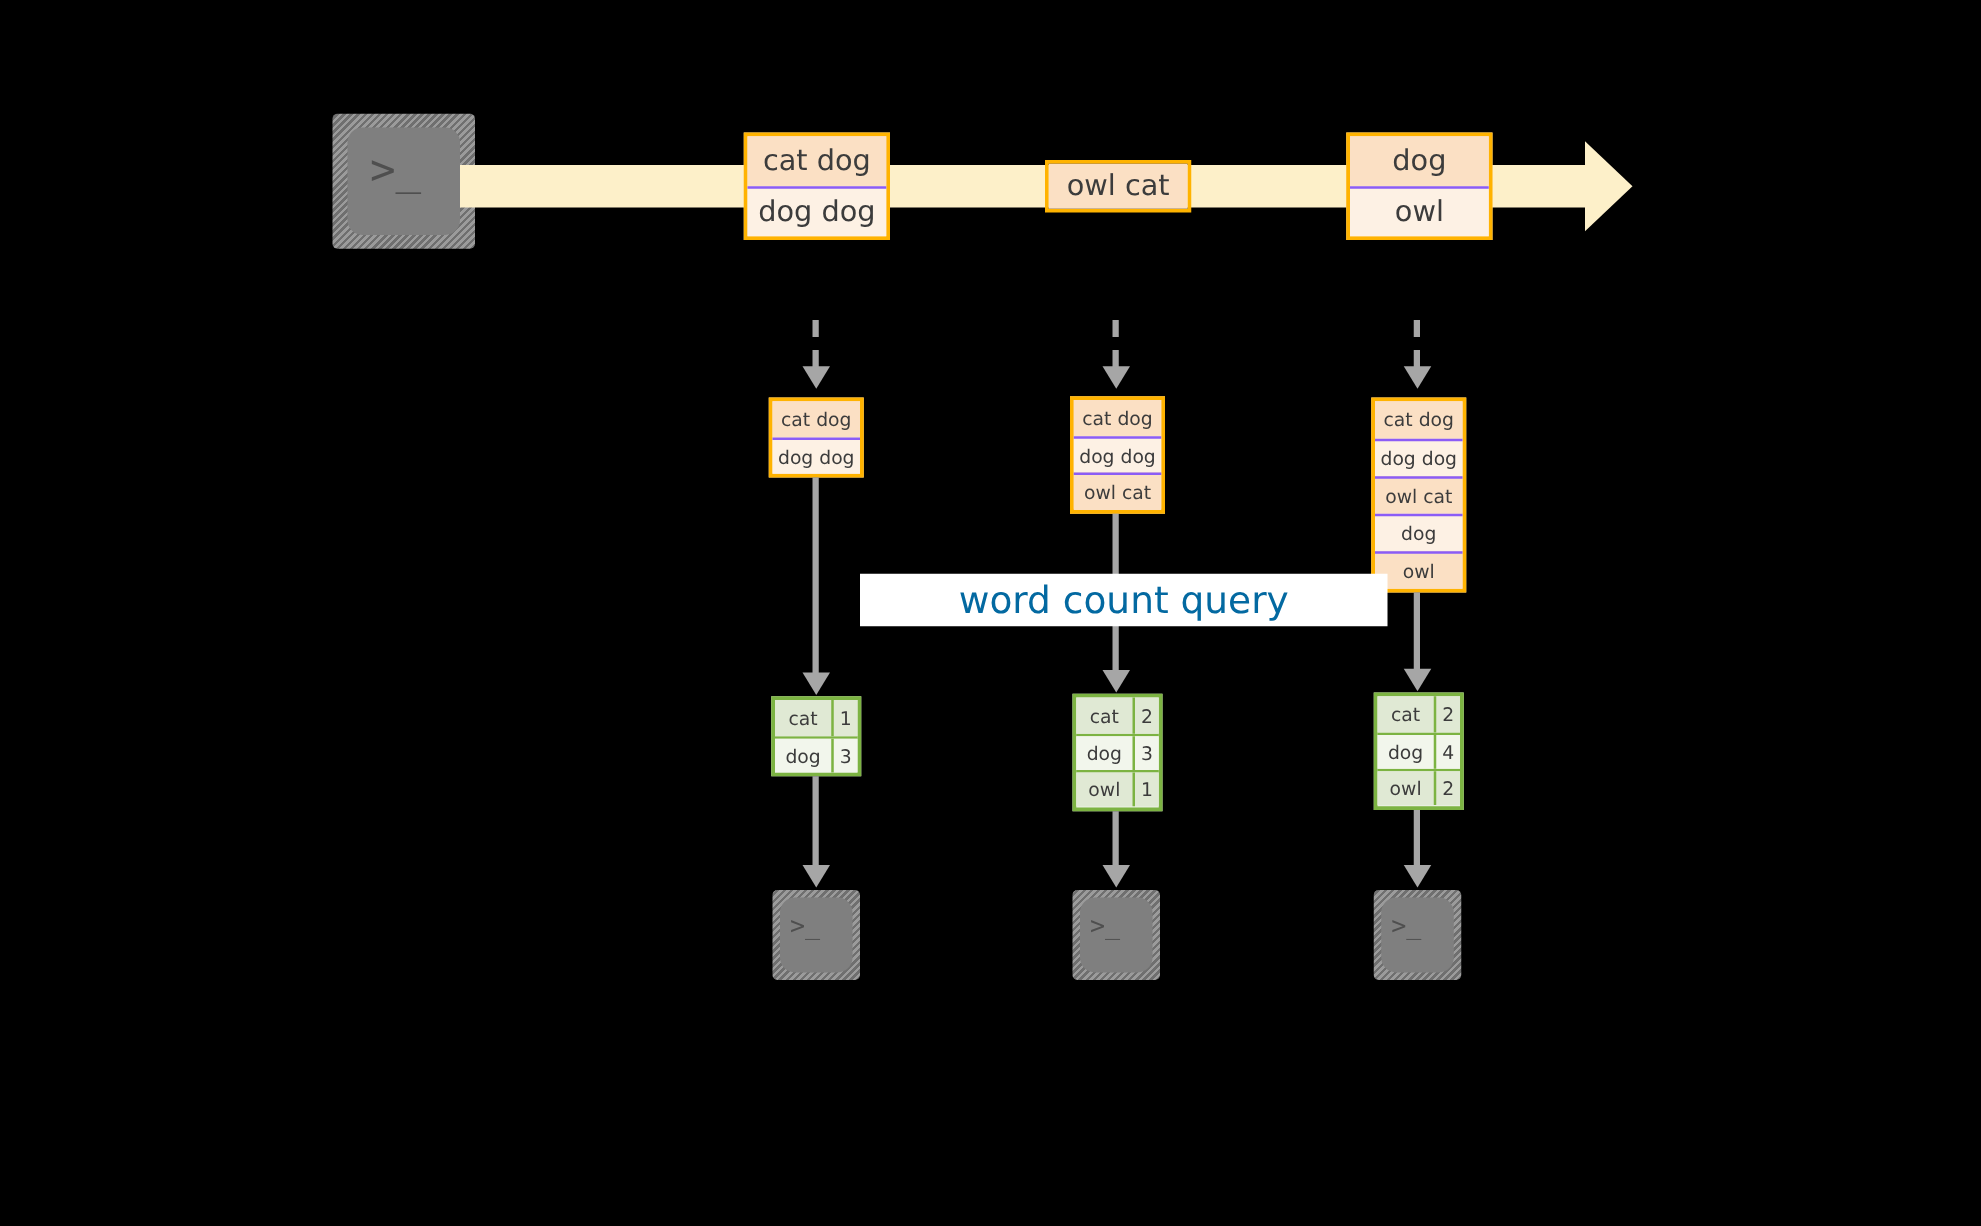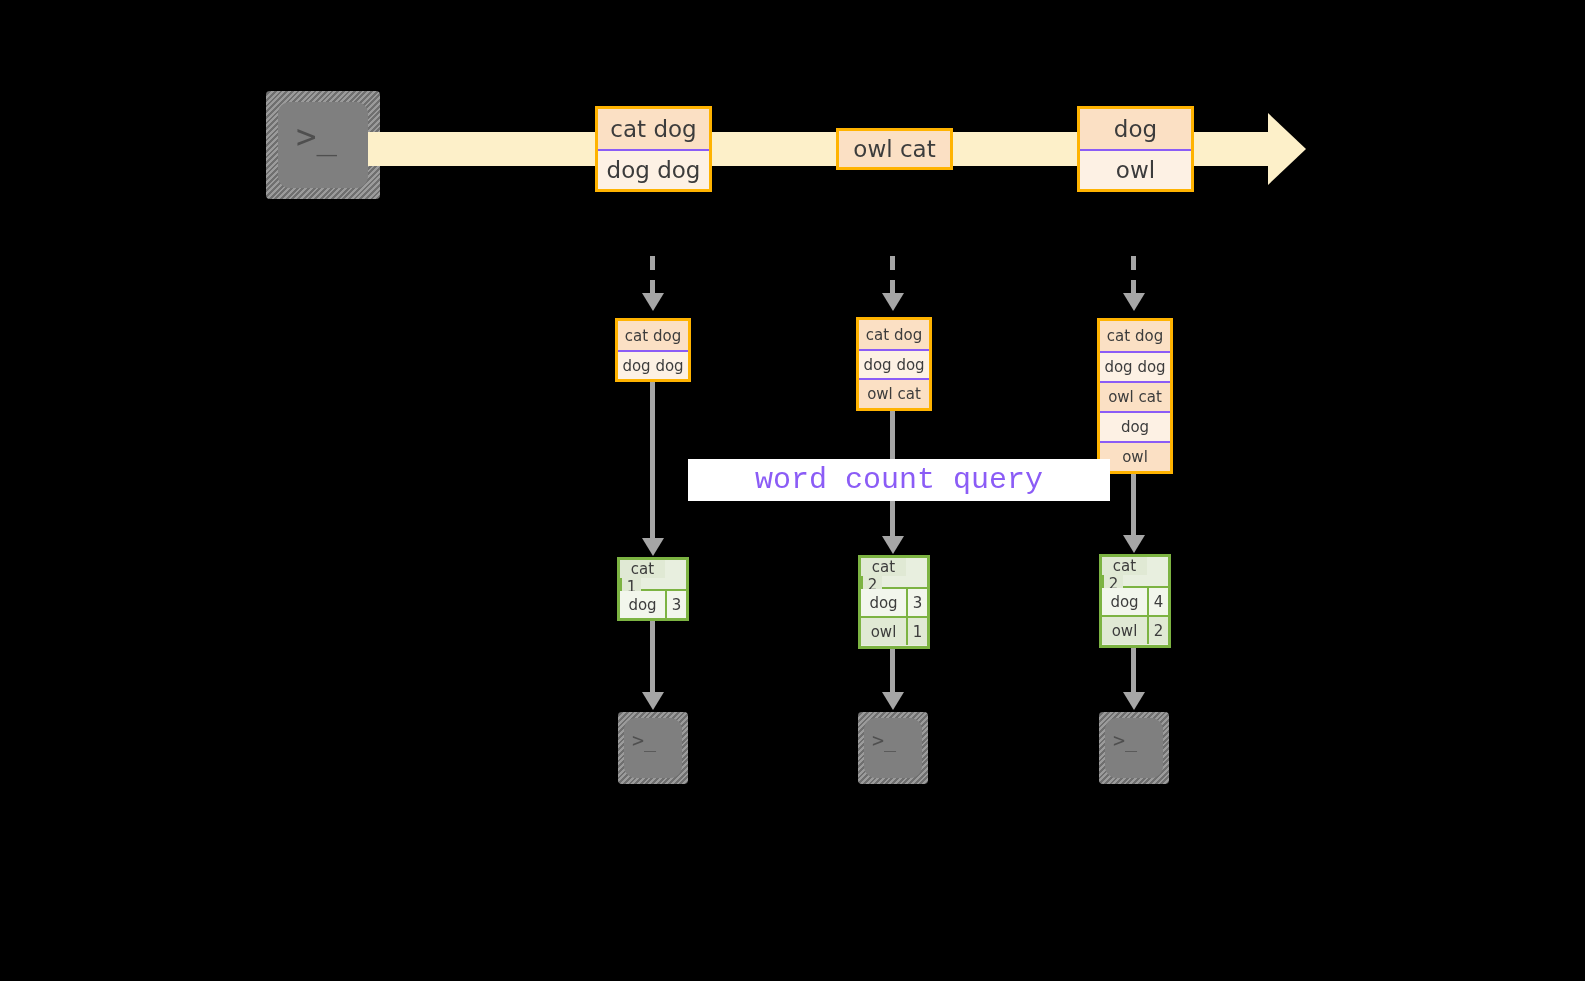--- a/index.html
+++ b/index.html
@@ -26,38 +26,38 @@
   .rec-stack{position:absolute;box-sizing:border-box;border:3px solid #ffb300;background:#fbe0c4;}
   .rec-stack .cell{box-sizing:border-box;display:flex;align-items:center;justify-content:center;
       color:#3c3c3c;border-top:2px solid #8b5cf6;}
   .rec-stack .cell:first-child{border-top:none;}
   .rec-stack .cell.a{background:#fbe0c4;}
   .rec-stack .cell.b{background:#fdf1e4;}
 
   
   .gtab{position:absolute;box-sizing:border-box;border:3px solid #7cb342;background:#e8efdf;}
   .gtab .row{display:flex;box-sizing:border-box;border-top:2px solid #7cb342;}
-  .gtab .row:first-child{border-top:none;flex-direction:column;}
+  .gtab .row:first-child{border-top:none;}
   .gtab .k,.gtab .v{box-sizing:border-box;display:flex;align-items:center;justify-content:center;
       color:#3c3c3c;}
   .gtab .v{border-left:2px solid #7cb342;}
   .gtab .row.a .k,.gtab .row.a .v{background:#e0e9d4;}
   .gtab .row.b .k,.gtab .row.b .v{background:#f2f6ec;}
 
   
   .vline{position:absolute;background:#a6a6a6;width:5px;}
   .vdash{position:absolute;width:5px;
       background:repeating-linear-gradient(to bottom,#a6a6a6 0 14px,transparent 14px 24px);}
   .vhead{position:absolute;width:0;height:0;
       border-left:11px solid transparent;border-right:11px solid transparent;
       border-top:18px solid #a6a6a6;}
 
   
   .qlabel{position:absolute;background:#ffffff;display:flex;align-items:center;justify-content:center;
-      color:#8b5cf6;font-family:Liberation Mono, monospace;}
+      color:#0369a1;}
 </style>
 </head>
 <body>
 
 <div class="stage">
 
   <div class="term" style="left:266px;top:91px;width:114px;height:108px;">
     <div class="hatch"></div>
     <div class="face" style="left:12px;top:11px;width:90px;height:86px;"></div>
     <div class="glyph" style="left:30px;top:28px;font-size:34px;">&gt;_</div>

